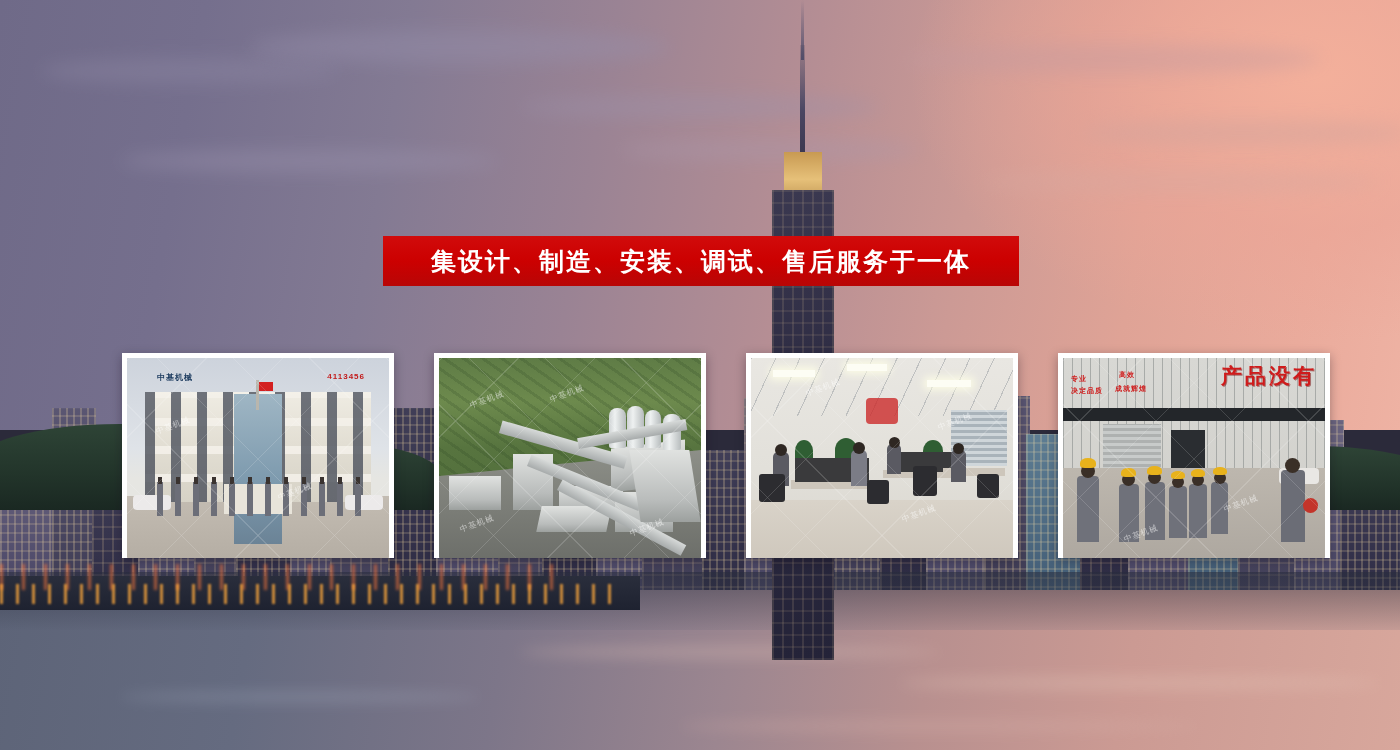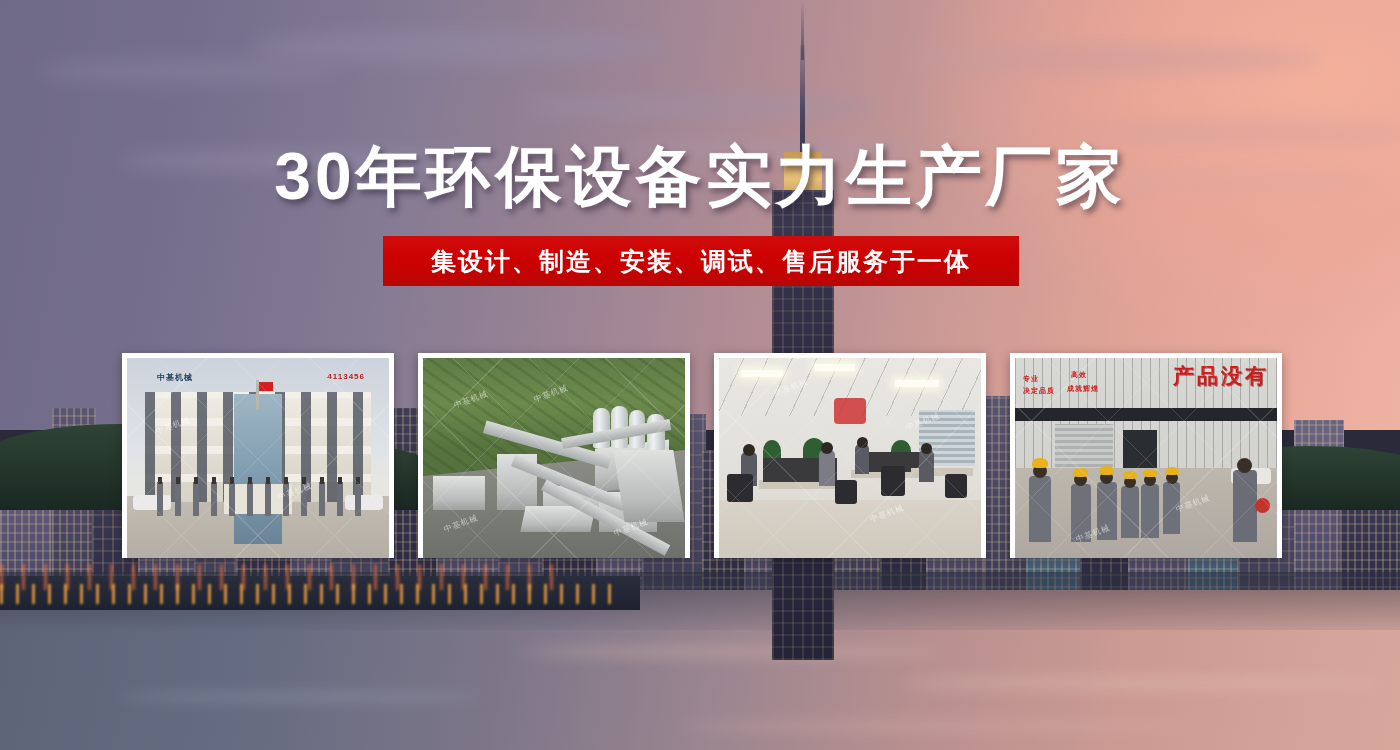--- a/index.html
+++ b/index.html
@@ -146,21 +146,21 @@
     display: flex; align-items: center; justify-content: center;
   }
   .subbanner span {
     font-size: 25px; font-weight: bold; color: #ffffff; letter-spacing: 2px;
     white-space: nowrap;
   }
 
   
   .cards {
     position: absolute; left: 122px; top: 353px; z-index: 20;
-    display: flex; gap: 24px; border-radius: 19px;
+    display: flex; gap: 40px; border-radius: 19px;
   }
   .card {
     width: 272px;
     background: #ffffff;
     padding: 5px 5px 0 5px;
     box-shadow: 0 3px 10px rgba(20,15,30,0.35);
   }
   .photo {
     width: 262px; height: 200px;
     position: relative; overflow: hidden;
@@ -380,21 +380,20 @@
   <div class="river"></div>
   <div class="river-top"></div>
   <div class="embank"></div>
   <div class="emb-lights2"></div>
   <div class="emb-lights"></div>
   <div class="river-streak rs1"></div>
   <div class="river-streak rs2"></div>
   <div class="river-streak rs3"></div>
   <div class="river-streak rs4"></div>
 
-  <div class="headline">30年环保设备实力生产厂家</div>
 
   <div class="subbanner">
     <span>集设计、制造、安装、调试、售后服务于一体</span>
   </div>
 
   <div class="cards">
 
     <div class="card">
       <div class="photo">
         <div class="p1-sky"></div>

